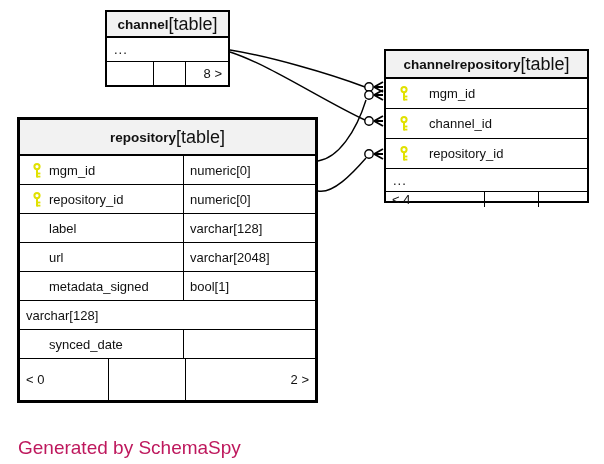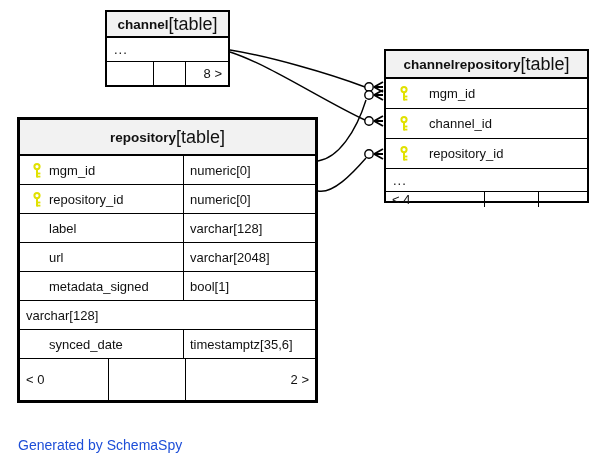--- a/index.html
+++ b/index.html
@@ -94,22 +94,22 @@
   .tbl-repo .typecell { padding-left:6px; }
   .tbl-repo .tfoot .f1 { width:88px; }
   .tbl-repo .tfoot .f2 { width:77px; }
   .tbl-repo .tfoot .f3 { flex:1; }
 
   .key-icon svg { display:block; }
 
   .credit {
     position:absolute;
     left:18px; top:437px;
-    font-size:14px;
-    color:#1d4ed8;
+    font-size:19px;
+    color:#be185d;
     z-index:2;
   }
 </style>
 </head>
 <body>
 
 <div class="canvas">
 
   <svg class="edges" viewBox="0 0 604 464">
     <path class="rel" d="M 230,50 C 268,56 328,73 365,87"></path>
@@ -250,21 +250,20 @@
 
     <div class="trow">
       <span class="typecell">varchar[128]</span>
     </div>
 
     <div class="trow">
       <span class="namecell">
         <span class="iconslot"></span>
         <span>synced_date</span>
       </span>
-      <span class="typecell">timestamptz[35,6]</span>
     </div>
 
     <div class="tfoot">
       <span class="fcell f1 fleft">&lt; 0</span>
       <span class="fcell f2"></span>
       <span class="fcell f3 fright">2 &gt;</span>
     </div>
   </div>
 
   <div class="credit">Generated by SchemaSpy</div>

